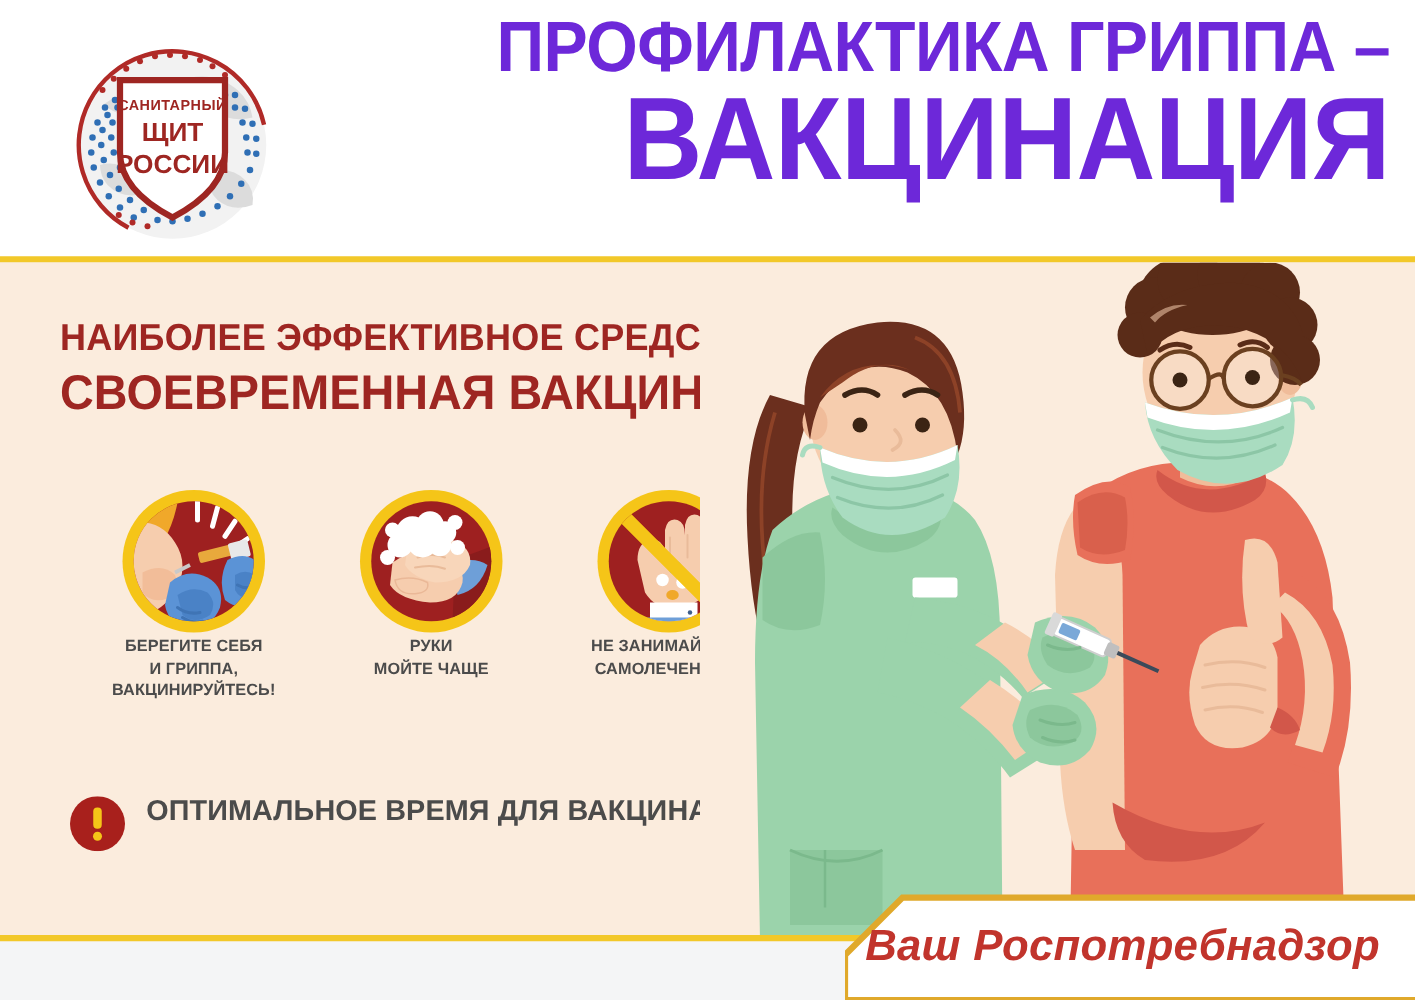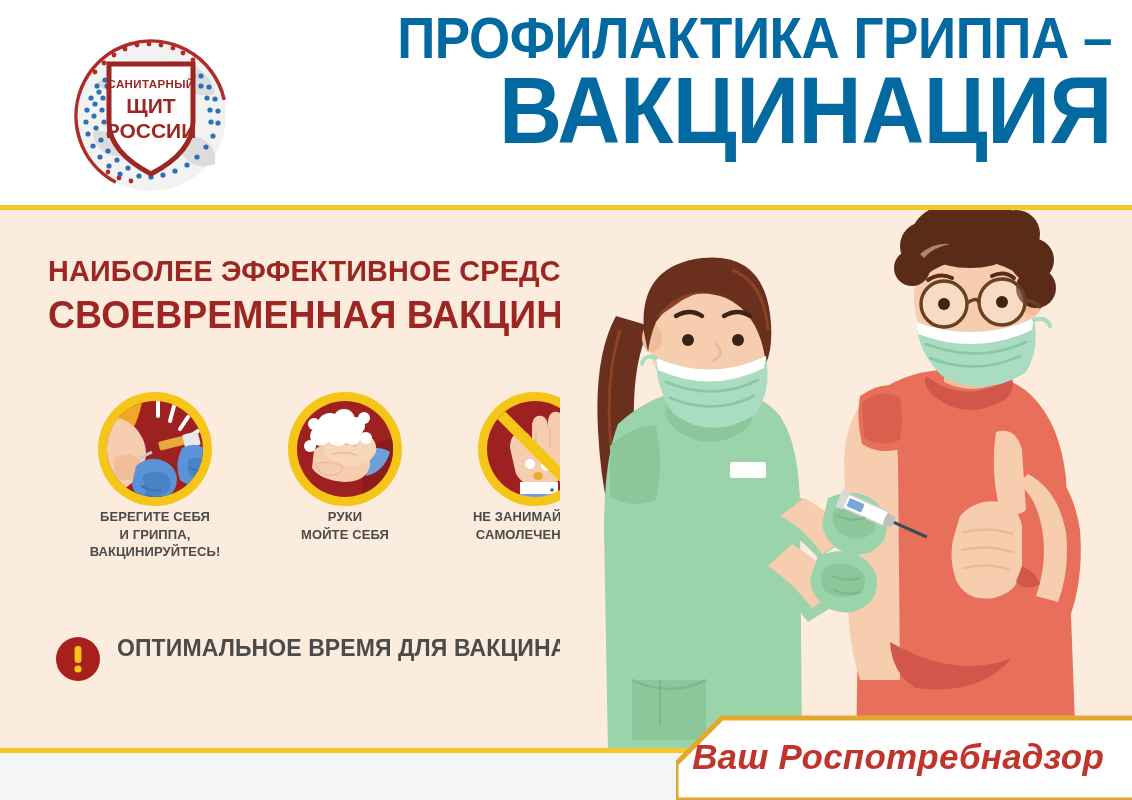--- a/index.html
+++ b/index.html
@@ -35,34 +35,34 @@
     left: 0;
     top: 205px;
     width: 1132px;
     height: 5px;
     background: #f2c829;
   }
 
   
   .logo {
     position: absolute;
-    left: 61px;
+    left: 48px;
     top: 26px;
     width: 180px;
     height: 180px;
   }
   .logo svg { display: block; }
 
   .headline {
     position: absolute;
     left: 272px;
     top: 12px;
     width: 840px;
     text-align: right;
-    color: #0369a1;
+    color: #6d28d9;
     font-weight: 700;
     letter-spacing: -0.5px;
     line-height: 0.92;
   }
   .headline-l1 {
     display: block;
     font-size: 57px;
     transform: scaleX(0.93);
     transform-origin: right center;
     white-space: nowrap;
@@ -407,21 +407,21 @@
                 <circle cx="28" cy="34" r="6"></circle>
                 <circle cx="78" cy="28" r="6"></circle>
                 <circle cx="80" cy="48" r="6"></circle>
                 <circle cx="24" cy="56" r="6"></circle>
               </g>
             </g>
           </svg>
         </div>
         <div class="advice-caption">
           <div>РУКИ</div>
-          <div>МОЙТЕ СЕБЯ</div>
+          <div>МОЙТЕ ЧАЩЕ</div>
         </div>
       </div>
 
       <div class="advice-item">
         <div class="advice-circle">
           <svg width="118" height="118" viewBox="0 0 118 118" xmlns="http://www.w3.org/2000/svg">
             <circle cx="59" cy="59" r="57" fill="#f5c518"></circle>
             <clipPath id="cv3">
                 <circle cx="59" cy="59" r="48"></circle>
               </clipPath>

